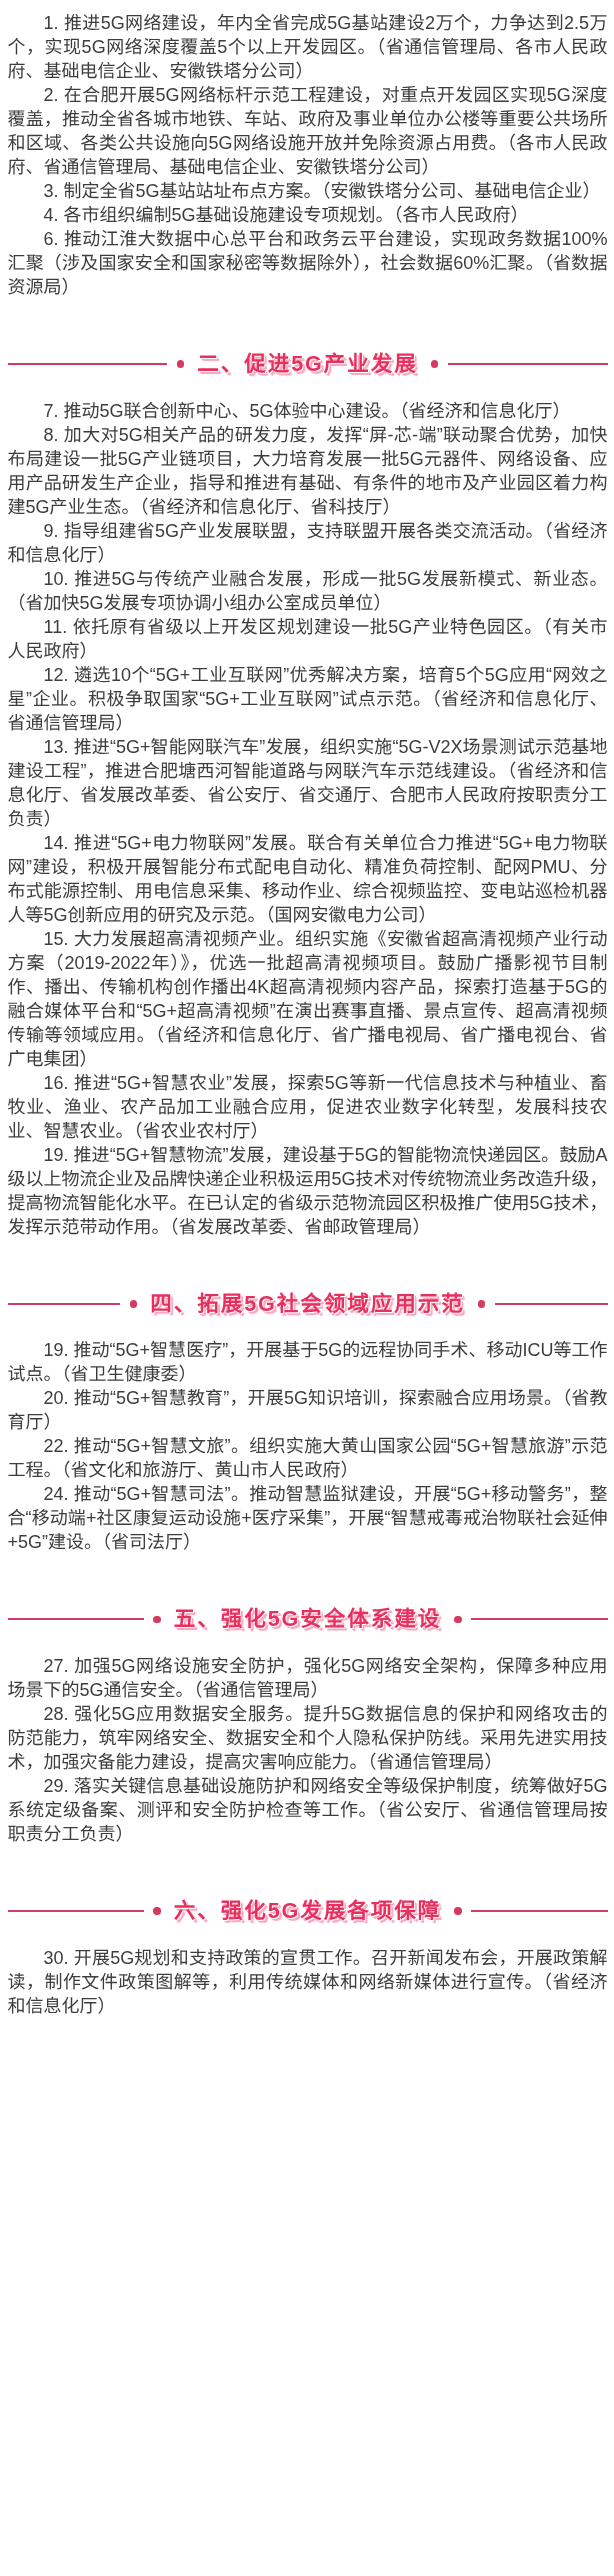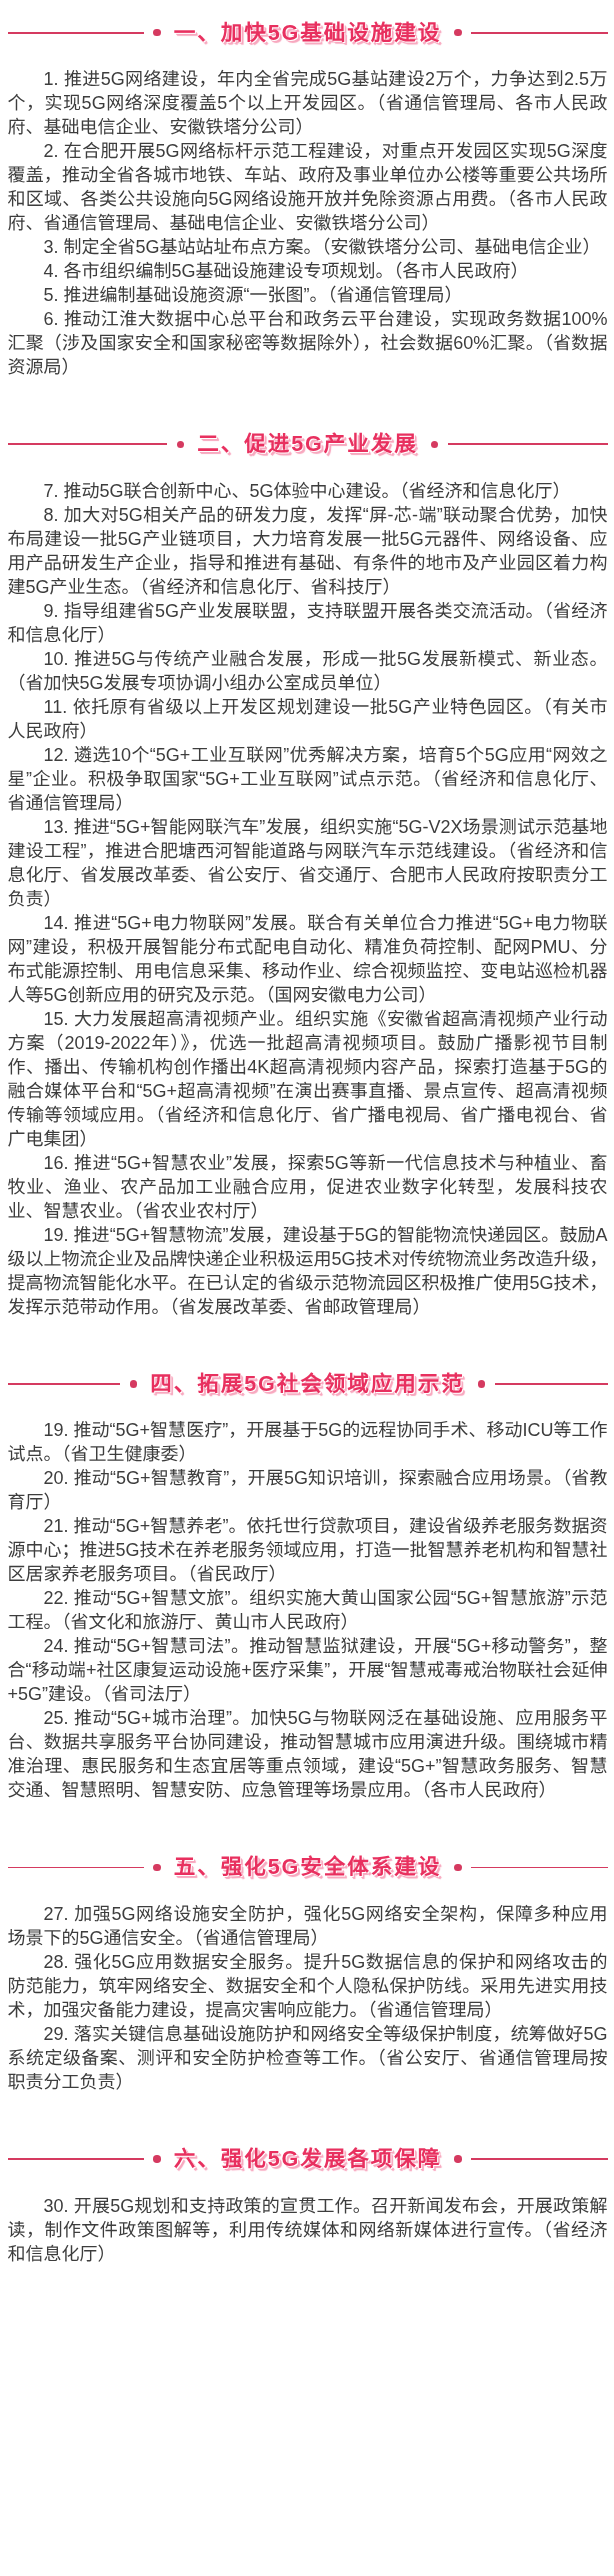--- a/index.html
+++ b/index.html
@@ -62,37 +62,29 @@
     text-indent:2em;
     word-break:break-all;
   }
 </style>
 </head>
 <body>
 
 <div class="page">
   <div id="sections-root">
   <section class="section">
-    <div class="section-header">
-      <span class="rule"></span>
-      <span class="dot"></span>
-      <h2 class="section-title">一、加快5G基础设施建设</h2>
-      <span class="dot"></span>
-      <span class="rule"></span>
-    </div>
     <div class="items">
   <p class="item">1. 推进5G网络建设，年内全省完成5G基站建设2万个，力争达到2.5万个，实现5G网络深度覆盖5个以上开发园区。（省通信管理局、各市人民政府、基础电信企业、安徽铁塔分公司）</p>
 
   <p class="item">2. 在合肥开展5G网络标杆示范工程建设，对重点开发园区实现5G深度覆盖，推动全省各城市地铁、车站、政府及事业单位办公楼等重要公共场所和区域、各类公共设施向5G网络设施开放并免除资源占用费。（各市人民政府、省通信管理局、基础电信企业、安徽铁塔分公司）</p>
 
   <p class="item">3. 制定全省5G基站站址布点方案。（安徽铁塔分公司、基础电信企业）</p>
 
   <p class="item">4. 各市组织编制5G基础设施建设专项规划。（各市人民政府）</p>
 
-  <p class="item">5. 推进编制基础设施资源“一张图”。（省通信管理局）</p>
 
   <p class="item">6. 推动江淮大数据中心总平台和政务云平台建设，实现政务数据100%汇聚（涉及国家安全和国家秘密等数据除外），社会数据60%汇聚。（省数据资源局）</p>
 </div>
   </section>
 
   <section class="section">
     <div class="section-header">
       <span class="rule"></span>
       <span class="dot"></span>
       <h2 class="section-title">二、促进5G产业发展</h2>
@@ -135,28 +127,26 @@
       <span class="dot"></span>
       <h2 class="section-title">四、拓展5G社会领域应用示范</h2>
       <span class="dot"></span>
       <span class="rule"></span>
     </div>
     <div class="items">
   <p class="item">19. 推动“5G+智慧医疗”，开展基于5G的远程协同手术、移动ICU等工作试点。（省卫生健康委）</p>
 
   <p class="item">20. 推动“5G+智慧教育”，开展5G知识培训，探索融合应用场景。（省教育厅）</p>
 
-  <p class="item">21. 推动“5G+智慧养老”。依托世行贷款项目，建设省级养老服务数据资源中心；推进5G技术在养老服务领域应用，打造一批智慧养老机构和智慧社区居家养老服务项目。（省民政厅）</p>
 
   <p class="item">22. 推动“5G+智慧文旅”。组织实施大黄山国家公园“5G+智慧旅游”示范工程。（省文化和旅游厅、黄山市人民政府）</p>
 
 
   <p class="item">24. 推动“5G+智慧司法”。推动智慧监狱建设，开展“5G+移动警务”，整合“移动端+社区康复运动设施+医疗采集”，开展“智慧戒毒戒治物联社会延伸+5G”建设。（省司法厅）</p>
 
-  <p class="item">25. 推动“5G+城市治理”。加快5G与物联网泛在基础设施、应用服务平台、数据共享服务平台协同建设，推动智慧城市应用演进升级。围绕城市精准治理、惠民服务和生态宜居等重点领域，建设“5G+”智慧政务服务、智慧交通、智慧照明、智慧安防、应急管理等场景应用。（各市人民政府）</p>
 
 </div>
   </section>
 
   <section class="section">
     <div class="section-header">
       <span class="rule"></span>
       <span class="dot"></span>
       <h2 class="section-title">五、强化5G安全体系建设</h2>
       <span class="dot"></span>

